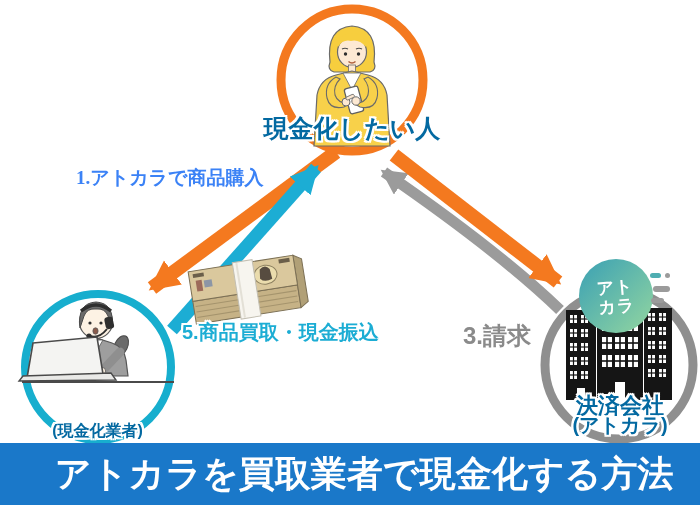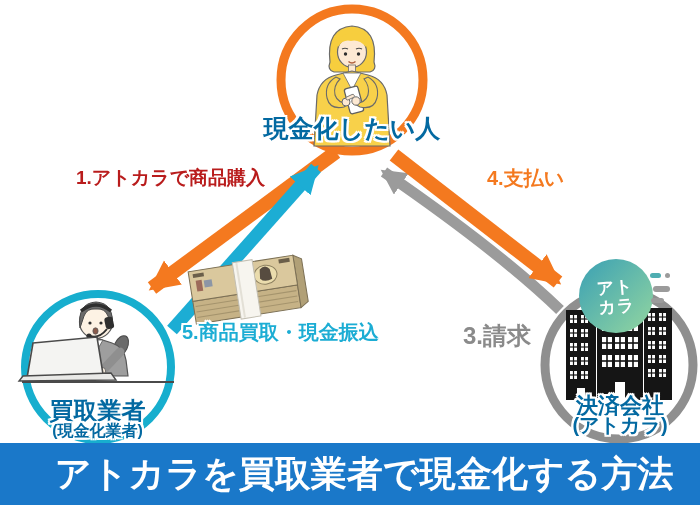--- a/index.html
+++ b/index.html
@@ -6,21 +6,21 @@
   #stage{
     position:relative;width:700px;height:505px;overflow:hidden;background:#ffffff;
     font-family:"Liberation Sans","DejaVu Sans",sans-serif;
   }
   #diagram-svg{position:absolute;left:0;top:0;}
   .lbl{position:absolute;font-weight:bold;white-space:nowrap;color:#0369a1;}
   .halo{text-shadow:-2px -2px 0 #fff,2px -2px 0 #fff,-2px 2px 0 #fff,2px 2px 0 #fff,
         0 -2px 0 #fff,0 2px 0 #fff,-2px 0 0 #fff,2px 0 0 #fff;}
   .center{text-align:center;}
   #label-consumer{left:235px;top:112px;width:234px;font-size:25px;}
-  #label-step1{left:76px;top:165px;font-size:19px;color:#b91c1c;}
+  #label-step1{left:76px;top:165px;font-size:19px;color:#3b82f6;font-family:Liberation Serif, serif;}
   #label-step2{left:182px;top:319px;font-size:20px;color:#1cadd4;}
   #label-step3{left:463px;top:320px;font-size:24px;color:#8a8a8a;}
   #label-step4{left:487px;top:165px;font-size:20px;color:#f4791f;}
   #label-buyer{left:15px;top:395px;width:165px;font-size:24px;}
   #label-buyer-sub{left:15px;top:421px;width:165px;font-size:16px;}
   #label-payment{left:540px;top:391px;width:160px;font-size:22px;}
   #label-payment-sub{left:540px;top:412px;width:160px;font-size:20px;}
   #banner{
     position:absolute;left:0;top:443px;width:700px;height:62px;background:#1a78c9;
     display:flex;align-items:center;justify-content:center;
@@ -178,22 +178,20 @@
         <rect x="653" y="286" width="17" height="6" rx="3" fill="#9b9b9b"></rect>
         <rect x="651" y="298" width="13" height="5" rx="2.5" fill="#9b9b9b"></rect>
       </g>
     </g>
   </svg>
 
   <div id="label-consumer" class="lbl halo center">現金化したい人</div>
   <div id="label-step1" class="lbl halo">1.アトカラで商品購入</div>
   <div id="label-step2" class="lbl halo">5.商品買取・現金振込</div>
   <div id="label-step3" class="lbl halo">3.請求</div>
-  <div id="label-step4" class="lbl halo">4.支払い</div>
-  <div id="label-buyer" class="lbl halo center">買取業者</div>
   <div id="label-payment" class="lbl halo center">決済会社</div>
   <div id="label-buyer-sub" class="lbl halo center">(現金化業者)</div>
   <div id="label-payment-sub" class="lbl halo center">(アトカラ)</div>
 
   <div id="banner">
     <span>アトカラを買取業者で現金化する方法</span>
   </div>
 </div>
 
 </body></html>

